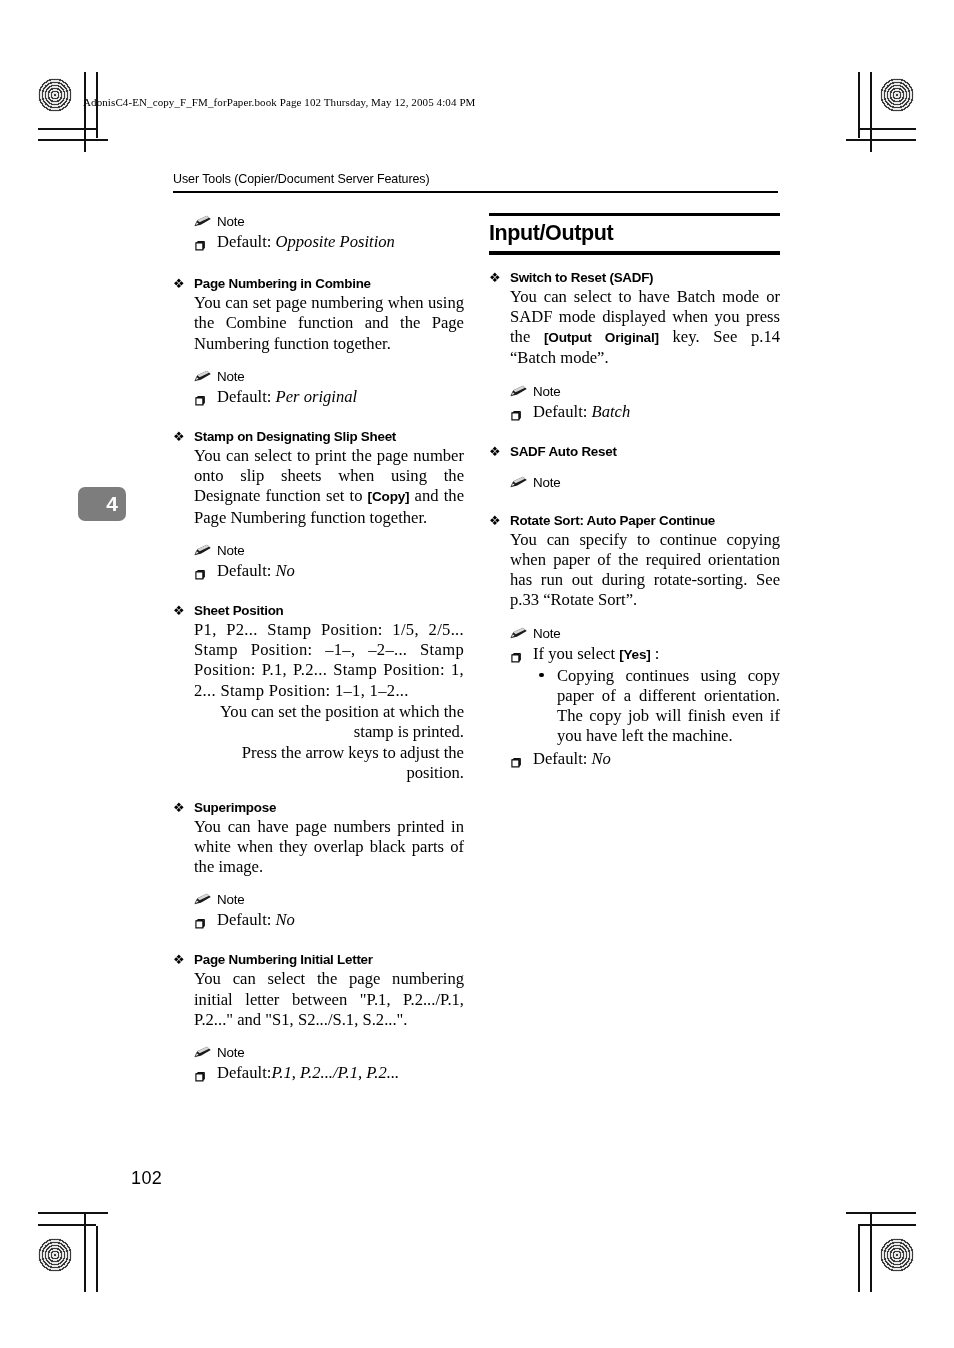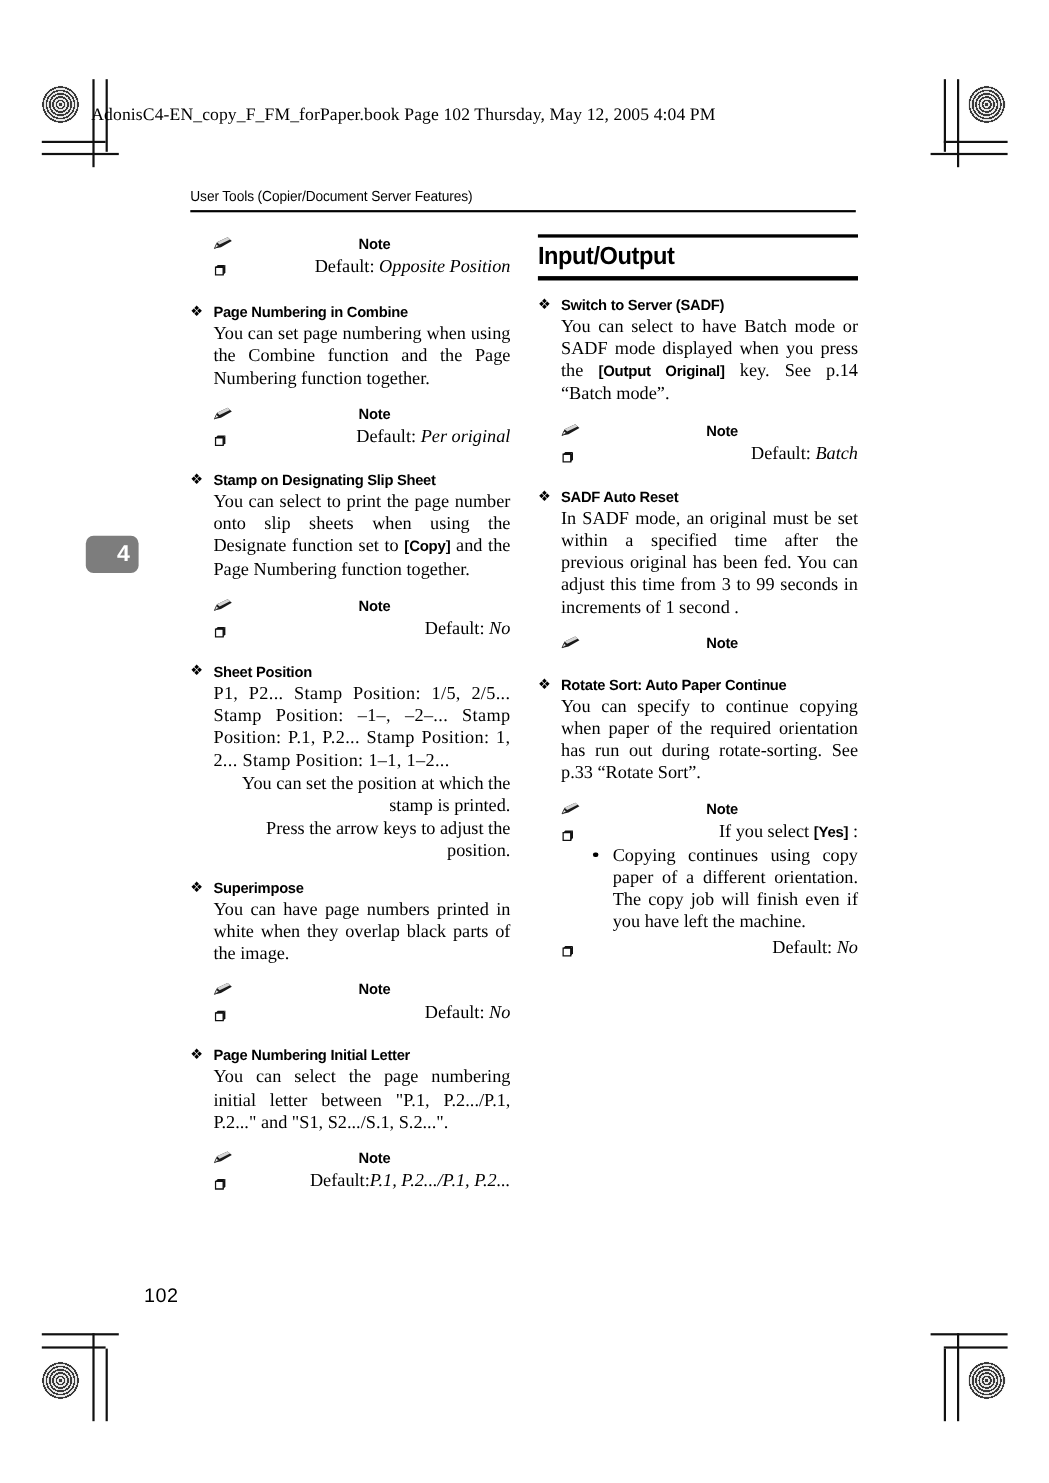--- a/index.html
+++ b/index.html
@@ -38,21 +38,21 @@
   }
 
   .cropline { position: absolute; background: #111; }
   .cropline.h { height: 1.6px; }
   .cropline.v { width: 1.6px; }
 
   
   .filestamp {
     position: absolute;
     left: 83px; top: 96px;
-    font-size: 16px;
+    font-size: 11px;
     letter-spacing: .1px;
     white-space: nowrap;
     font-family: "Liberation Serif", serif;
   }
 
   .runhead {
     position: absolute;
     left: 173px; top: 172px;
     width: 605px;
   }
@@ -144,39 +144,37 @@
     font-size: 13.6px;
     letter-spacing: -.2px;
   }
 
   
   .note-block { margin-top: 14px; padding-left: 21px; }
   .note-head {
     position: relative;
     padding-left: 23px;
     font-family: "Liberation Sans", sans-serif;
-    font-weight: 700;
+    font-weight: 400;
     font-size: 13.4px;
     line-height: 17px;
     letter-spacing: -.2px;
-    text-align: center;
   }
   .pencil-icon {
     position: absolute;
     left: 0; top: 2px;
     width: 18px; height: 13px;
   }
   .note-items { margin-top: 2px; }
   .note-item {
     position: relative;
     padding-left: 23px;
     font-family: "Liberation Serif", serif;
     font-size: 16.6px;
     line-height: 20.2px;
-    text-align: right;
   }
   .sq-icon {
     position: absolute;
     left: 1px; top: 4px;
     width: 11px; height: 11px;
   }
   .note-item i, .note-item .ital {
     font-style: italic;
   }
   .note-item b {
@@ -448,21 +446,21 @@
 
   <div class="banner">
     <div class="rule-top"></div>
     <div class="title">Input/Output</div>
     <div class="rule-bot"></div>
   </div>
 
   <div class="sect" style="margin-top:14px;">
     <div class="sect-head">
       <span class="diamond-icon">❖</span>
-      <span>Switch to Server (SADF)</span>
+      <span>Switch to Reset (SADF)</span>
     </div>
     <div class="body-txt"><span>You can select to have Batch mode or SADF mode displayed when you press the </span><b>[Output Original]</b><span> key. See p.14 “Batch mode”.</span></div>
     <div class="note-block">
       <div class="note-head">
         <span class="pencil-icon">
           <svg viewBox="0 0 20 14" width="18" height="13">
             <polygon points="1,12 3.6,5.6 14.4,0.6 18.6,4.2 7.6,10.6" fill="#1a1a1a"></polygon>
             <polygon points="3.6,5.6 14.4,0.6 16.8,2.7 6.2,7.9" fill="#d6d6d6"></polygon>
             <polygon points="1,12 3.0,7.4 5.4,9.4" fill="#f2f2f2" stroke="#1a1a1a" stroke-width="0.7"></polygon>
           </svg>
@@ -482,21 +480,20 @@
         </div>
       </div>
     </div>
   </div>
 
   <div class="sect" style="margin-top:21px;">
     <div class="sect-head">
       <span class="diamond-icon">❖</span>
       <span>SADF Auto Reset</span>
     </div>
-    <div class="body-txt">In SADF mode, an original must be set within a specified time after the previous original has been fed. You can adjust this time from 3 to 99 seconds in increments of 1 second .</div>
     <div class="note-block">
       <div class="note-head">
         <span class="pencil-icon">
           <svg viewBox="0 0 20 14" width="18" height="13">
             <polygon points="1,12 3.6,5.6 14.4,0.6 18.6,4.2 7.6,10.6" fill="#1a1a1a"></polygon>
             <polygon points="3.6,5.6 14.4,0.6 16.8,2.7 6.2,7.9" fill="#d6d6d6"></polygon>
             <polygon points="1,12 3.0,7.4 5.4,9.4" fill="#f2f2f2" stroke="#1a1a1a" stroke-width="0.7"></polygon>
           </svg>
         </span>
         <span>Note</span>

